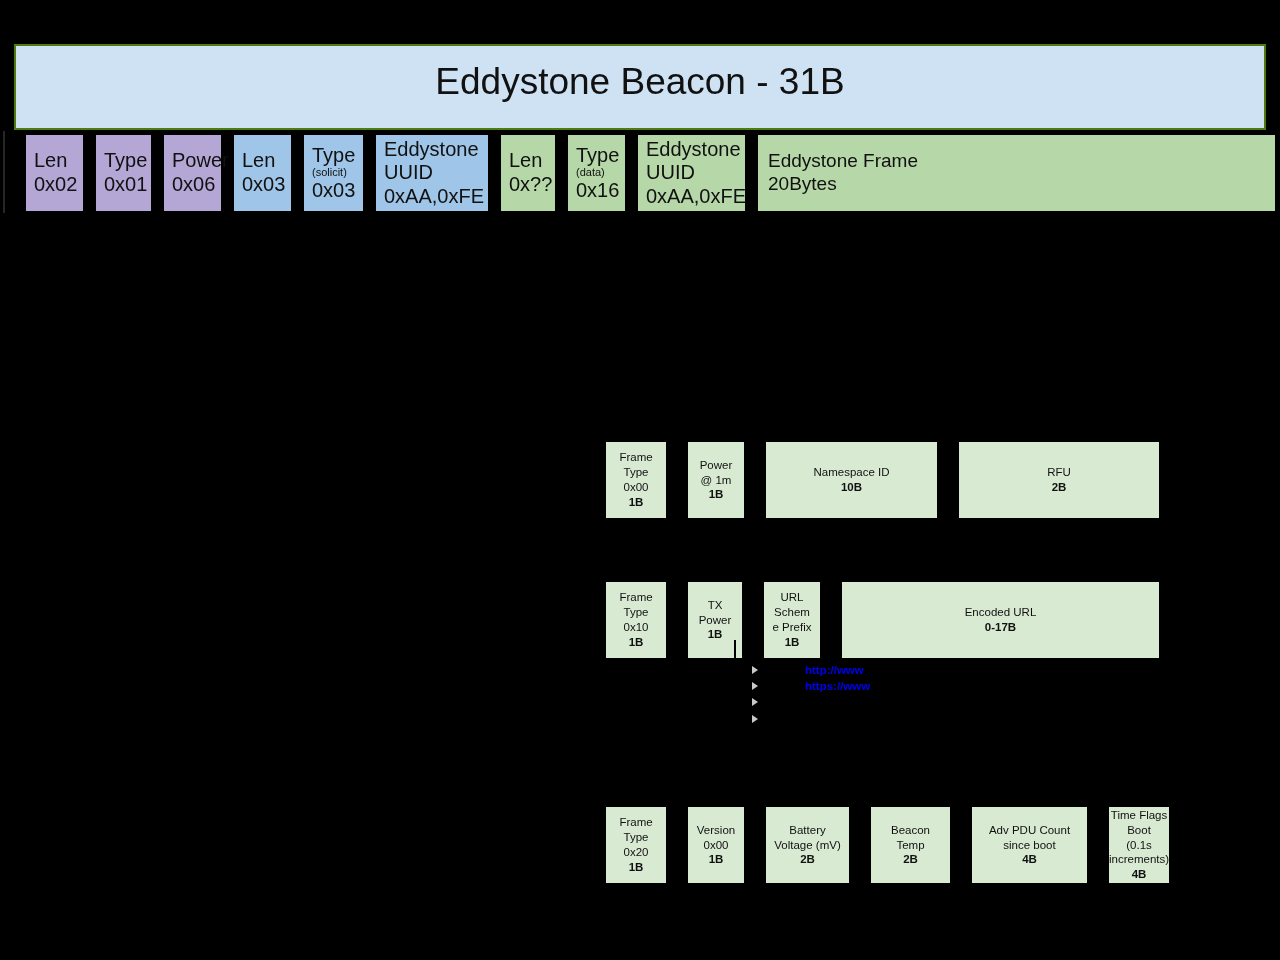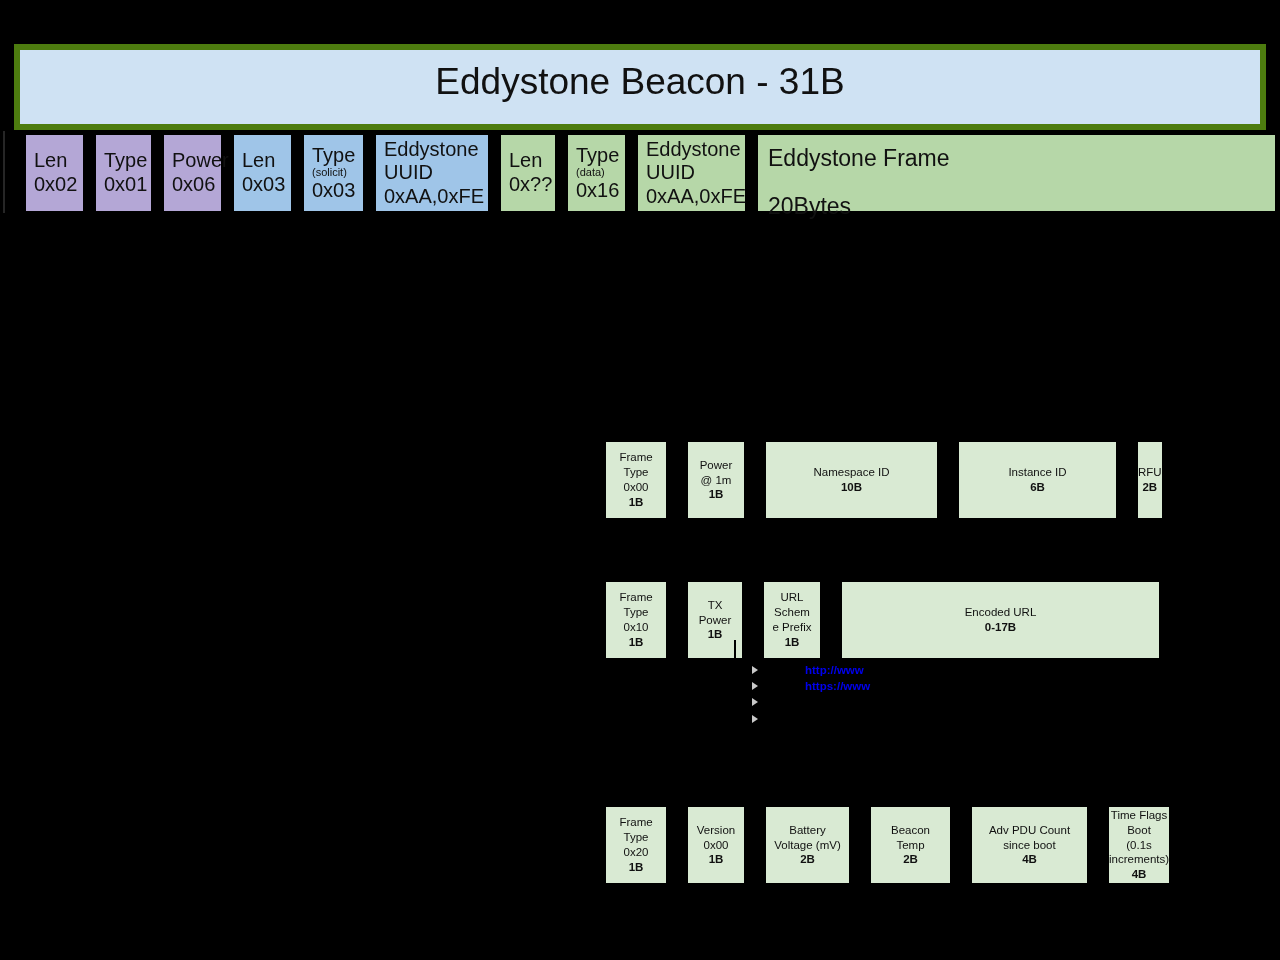--- a/index.html
+++ b/index.html
@@ -2,37 +2,37 @@
 <html><head>
 <meta charset="utf-8">
 <style>
   html,body{margin:0;padding:0;background:#000;}
   body{width:1280px;height:960px;position:relative;font-family:"Liberation Sans",sans-serif;overflow:hidden;}
 
   .canvas{position:absolute;left:0;top:0;width:1280px;height:960px;background:#000;}
 
   
   .hdr{position:absolute;left:14px;top:44px;width:1252px;height:86px;background:#cfe2f3;
-       border:6px solid #4d7c0f;box-sizing:border-box;display:flex;align-items:center;justify-content:center;}
+       border:2px solid #4d7c0f;box-sizing:border-box;display:flex;align-items:center;justify-content:center;}
   .hdr .t{font-size:37px;color:#111;padding-bottom:10px;}
 
   
   .edge-line{position:absolute;left:3px;top:131px;width:2px;height:82px;background:#262626;}
 
   
   .adv-row{position:absolute;left:24px;top:133px;width:1253px;height:80px;display:flex;gap:9px;justify-content:center;}
   .abox{box-sizing:border-box;border:2px solid #000;display:flex;flex-direction:column;
         justify-content:center;padding-left:8px;color:#111;flex:0 0 auto;}
   .abox .l{font-size:20px;line-height:1.18;display:block;}
   .abox .small{font-size:11px;line-height:1.05;}
   .purple{background:#b4a7d6;}
   .blue{background:#9fc5e8;}
   .green{background:#b6d7a8;}
   .abox.wide{flex:1 1 auto;padding-left:10px;}
-  .abox.wide .l{font-size:23px;line-height:1.2;margin-top:20px;}
+  .abox.wide .l{font-size:19px;line-height:1.2;}
 
   
   .frame-row{position:absolute;left:604px;width:557px;height:80px;display:flex;gap:18px;}
   .row-uid{top:440px;} .row-url{top:580px;} .row-tlm{top:805px;}
   .dbox{box-sizing:border-box;border:2px solid #000;background:#d9ead3;display:flex;flex-direction:column;
         justify-content:center;align-items:center;text-align:center;color:#111;flex:0 0 auto;}
   .dbox.grow{flex:1 1 auto;}
   .dbox .l{font-size:11.5px;line-height:1.3;display:block;}
   .dbox .b{font-weight:bold;}
 
@@ -113,24 +113,20 @@
     </div>
     <div class="dbox" style="width:60px">
       <span class="l">Power</span>
       <span class="l">@ 1m</span>
       <span class="l b">1B</span>
     </div>
     <div class="dbox" style="width:175px">
       <span class="l">Namespace ID</span>
       <span class="l b">10B</span>
     </div>
-    <div class="dbox" style="width:161px">
-      <span class="l">Instance ID</span>
-      <span class="l b">6B</span>
-    </div>
     <div class="dbox grow">
       <span class="l">RFU</span>
       <span class="l b">2B</span>
     </div>
   </div>
 
   <div class="frame-row row-url">
     <div class="dbox" style="width:64px">
       <span class="l">Frame</span>
       <span class="l">Type</span>

